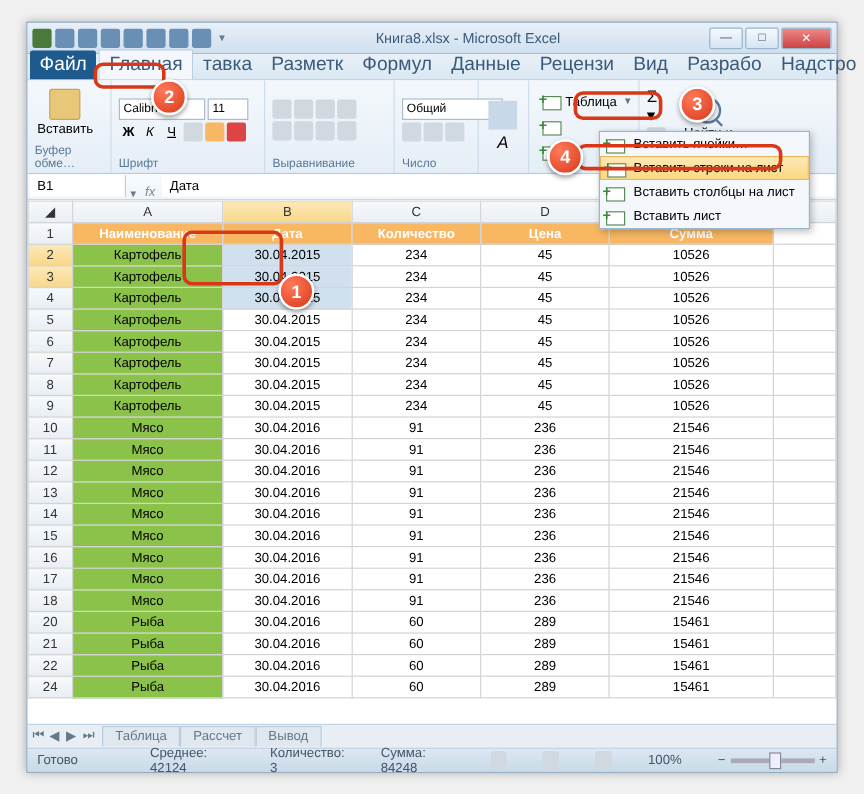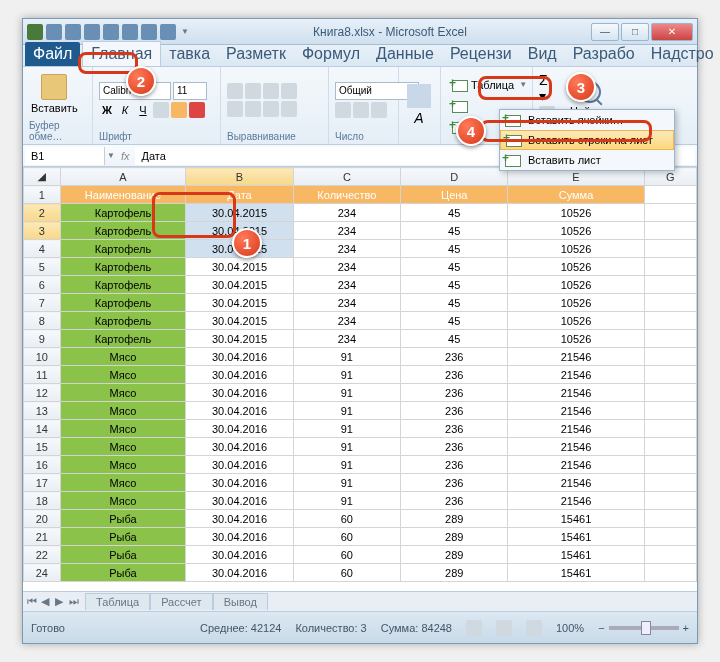--- a/index.html
+++ b/index.html
@@ -28,47 +28,47 @@
 .smico{width:16px;height:16px;background:#d0d8e0;border-radius:2px;display:inline-block}
 .fontstack{display:flex;flex-direction:column;gap:2px}
 .fontrow{display:flex;gap:2px;align-items:center}
 .fontbox{width:72px;height:18px;border:1px solid #abc;background:#fff;font-size:10px;padding:1px 3px;display:flex;align-items:center}
 .sizebox{width:34px;height:18px;border:1px solid #abc;background:#fff;font-size:10px;padding:1px 3px;display:flex;align-items:center}
 .ins-btn{display:flex;align-items:center;gap:3px;padding:2px 4px;border:1px solid transparent}
 .ins-ico{width:16px;height:14px;position:relative}
 .ins-ico::before{content:"";position:absolute;width:14px;height:10px;border:1px solid #5a8a5a;background:#fff;top:2px}
 .ins-ico::after{content:"+";position:absolute;color:#3a8a3a;font-weight:bold;font-size:12px;left:-3px;top:-2px}
 .rstack{display:flex;flex-direction:column;gap:1px}
-.namebox{height:22px;background:linear-gradient(#f8fbfe,#eef4fa);border-bottom:1px solid #b8cddf;display:flex;align-items:center}
+.namebox{height:22px;background:linear-gradient(#f8fbfe,#eef4fa);border-bottom:1px solid #b8cddf;display:flex;align-items:flex-end}
 .nb-cell{width:80px;border-right:1px solid #ccc;padding:2px 6px;background:#fff;height:18px;margin:2px 0 2px 2px;display:flex;align-items:center}
 .nb-fx{padding:0 6px;font-style:italic;color:#888}
 .nb-formula{flex:1;padding:2px 6px;background:#fff;height:18px;margin:2px 2px 2px 0;display:flex;align-items:center}
 .gridwrap{flex:1;overflow:hidden;position:relative;background:#fff}
 .grid{border-collapse:collapse;width:100%}
 .grid th,.grid td{border:1px solid #d4d4d4;height:18px;padding:0 4px;text-align:center;font-size:11px;white-space:nowrap}
 .grid th{background:linear-gradient(#f7f9fb,#e8eef4);color:#333;font-weight:normal}
 .grid th.sel{background:linear-gradient(#fce8b8,#f8d888)}
 .corner{width:28px;background:linear-gradient(#f7f9fb,#e8eef4)}
 .rowh{width:28px;background:linear-gradient(#f7f9fb,#e8eef4);text-align:center}
 .rowh.sel{background:linear-gradient(#fce8b8,#f8d888)}
-.hdr{background:#f7b763!important;color:#fff;font-weight:normal}
+.hdr{background:#f7b763!important;color:#fff;font-weight:bold}
 .nm{background:#8bc24a!important;text-align:left;padding-left:6px}
 .sel-cell{background:#d0e0ef!important}
 .sheettabs{height:20px;background:#e8eef4;border-top:1px solid #b8cddf;display:flex;align-items:center;font-size:10px}
 .stnav{display:flex;padding:0 4px;gap:2px}
 .stnav span{width:12px;color:#678}
 .stab{padding:2px 10px;border:1px solid #b8cddf;border-bottom:none;background:#fff;margin-top:-1px}
 .stab.inactive{background:#e0e8ef;color:#678}
-.status{height:32px;background:linear-gradient(#dce8f2,#c8dae8);border-top:1px solid #b8cddf;display:flex;align-items:center;padding:0 8px;font-size:10px;color:#456;gap:14px}
+.status{height:20px;background:linear-gradient(#dce8f2,#c8dae8);border-top:1px solid #b8cddf;display:flex;align-items:center;padding:0 8px;font-size:10px;color:#456;gap:30px}
 .status .spacer{flex:1}
 .zoom{display:flex;align-items:center;gap:4px}
 .zslider{width:70px;height:4px;background:#aab;position:relative}
 .zslider::after{content:"";position:absolute;width:8px;height:12px;background:#eef;border:1px solid #889;top:-5px;left:32px}
 .dropdown{position:absolute;top:90px;left:476px;width:176px;background:#f4f8fc;border:1px solid #9ab5ce;box-shadow:2px 2px 6px rgba(0,0,0,.25);z-index:50}
-.dditem{padding:4px 8px 4px 28px;display:flex;align-items:center;position:relative;cursor:pointer}
+.dditem{padding:4px 8px 4px 28px;display:flex;position:relative;cursor:pointer}
 .dditem:hover,.dditem.hov{background:linear-gradient(#fde8b8,#fbd97e);border:1px solid #e8b858;padding:3px 7px 3px 27px}
 .dditem .ddico{position:absolute;left:5px;width:16px;height:14px}
 .callout{position:absolute;width:30px;height:30px;border-radius:50%;background:radial-gradient(circle at 35% 30%,#ff7a5a,#d83818);border:2px solid #fff;box-shadow:0 2px 4px rgba(0,0,0,.4);display:flex;align-items:center;justify-content:center;color:#fff;font-weight:bold;font-size:15px;z-index:100}
 .redbox{position:absolute;border:3px solid #d83818;border-radius:8px;z-index:90;pointer-events:none}
 .r1{top:192px;left:152px;width:84px;height:46px}
 .r2{top:52px;left:78px;width:60px;height:22px}
 .r3{top:76px;left:478px;width:74px;height:24px}
 .r4{top:120px;left:480px;width:172px;height:22px}
 .chev{font-size:8px;color:#678;margin-left:2px}
 .findico{width:24px;height:24px;background:conic-gradient(#79a 0 90deg,#fa5 0 180deg,#5b8 0 270deg,#c76 0)}
@@ -480,20 +480,24 @@
  <div class="dditem">
         <span class="ddico ins-ico"></span>
         <span>Вставить ячейки…</span>
       </div>
  <div class="dditem hov">
         <span class="ddico ins-ico"></span>
         <span>Вставить строки на лист</span>
       </div>
  <div class="dditem">
         <span class="ddico ins-ico"></span>
+        <span>Вставить столбцы на лист</span>
+      </div>
+ <div class="dditem">
+        <span class="ddico ins-ico"></span>
         <span>Вставить лист</span>
       </div>
 </div>
 
 </div>
 
 <div class="redbox r1"></div>
 <div class="redbox r2"></div>
 <div class="redbox r3"></div>
 <div class="redbox r4"></div>

